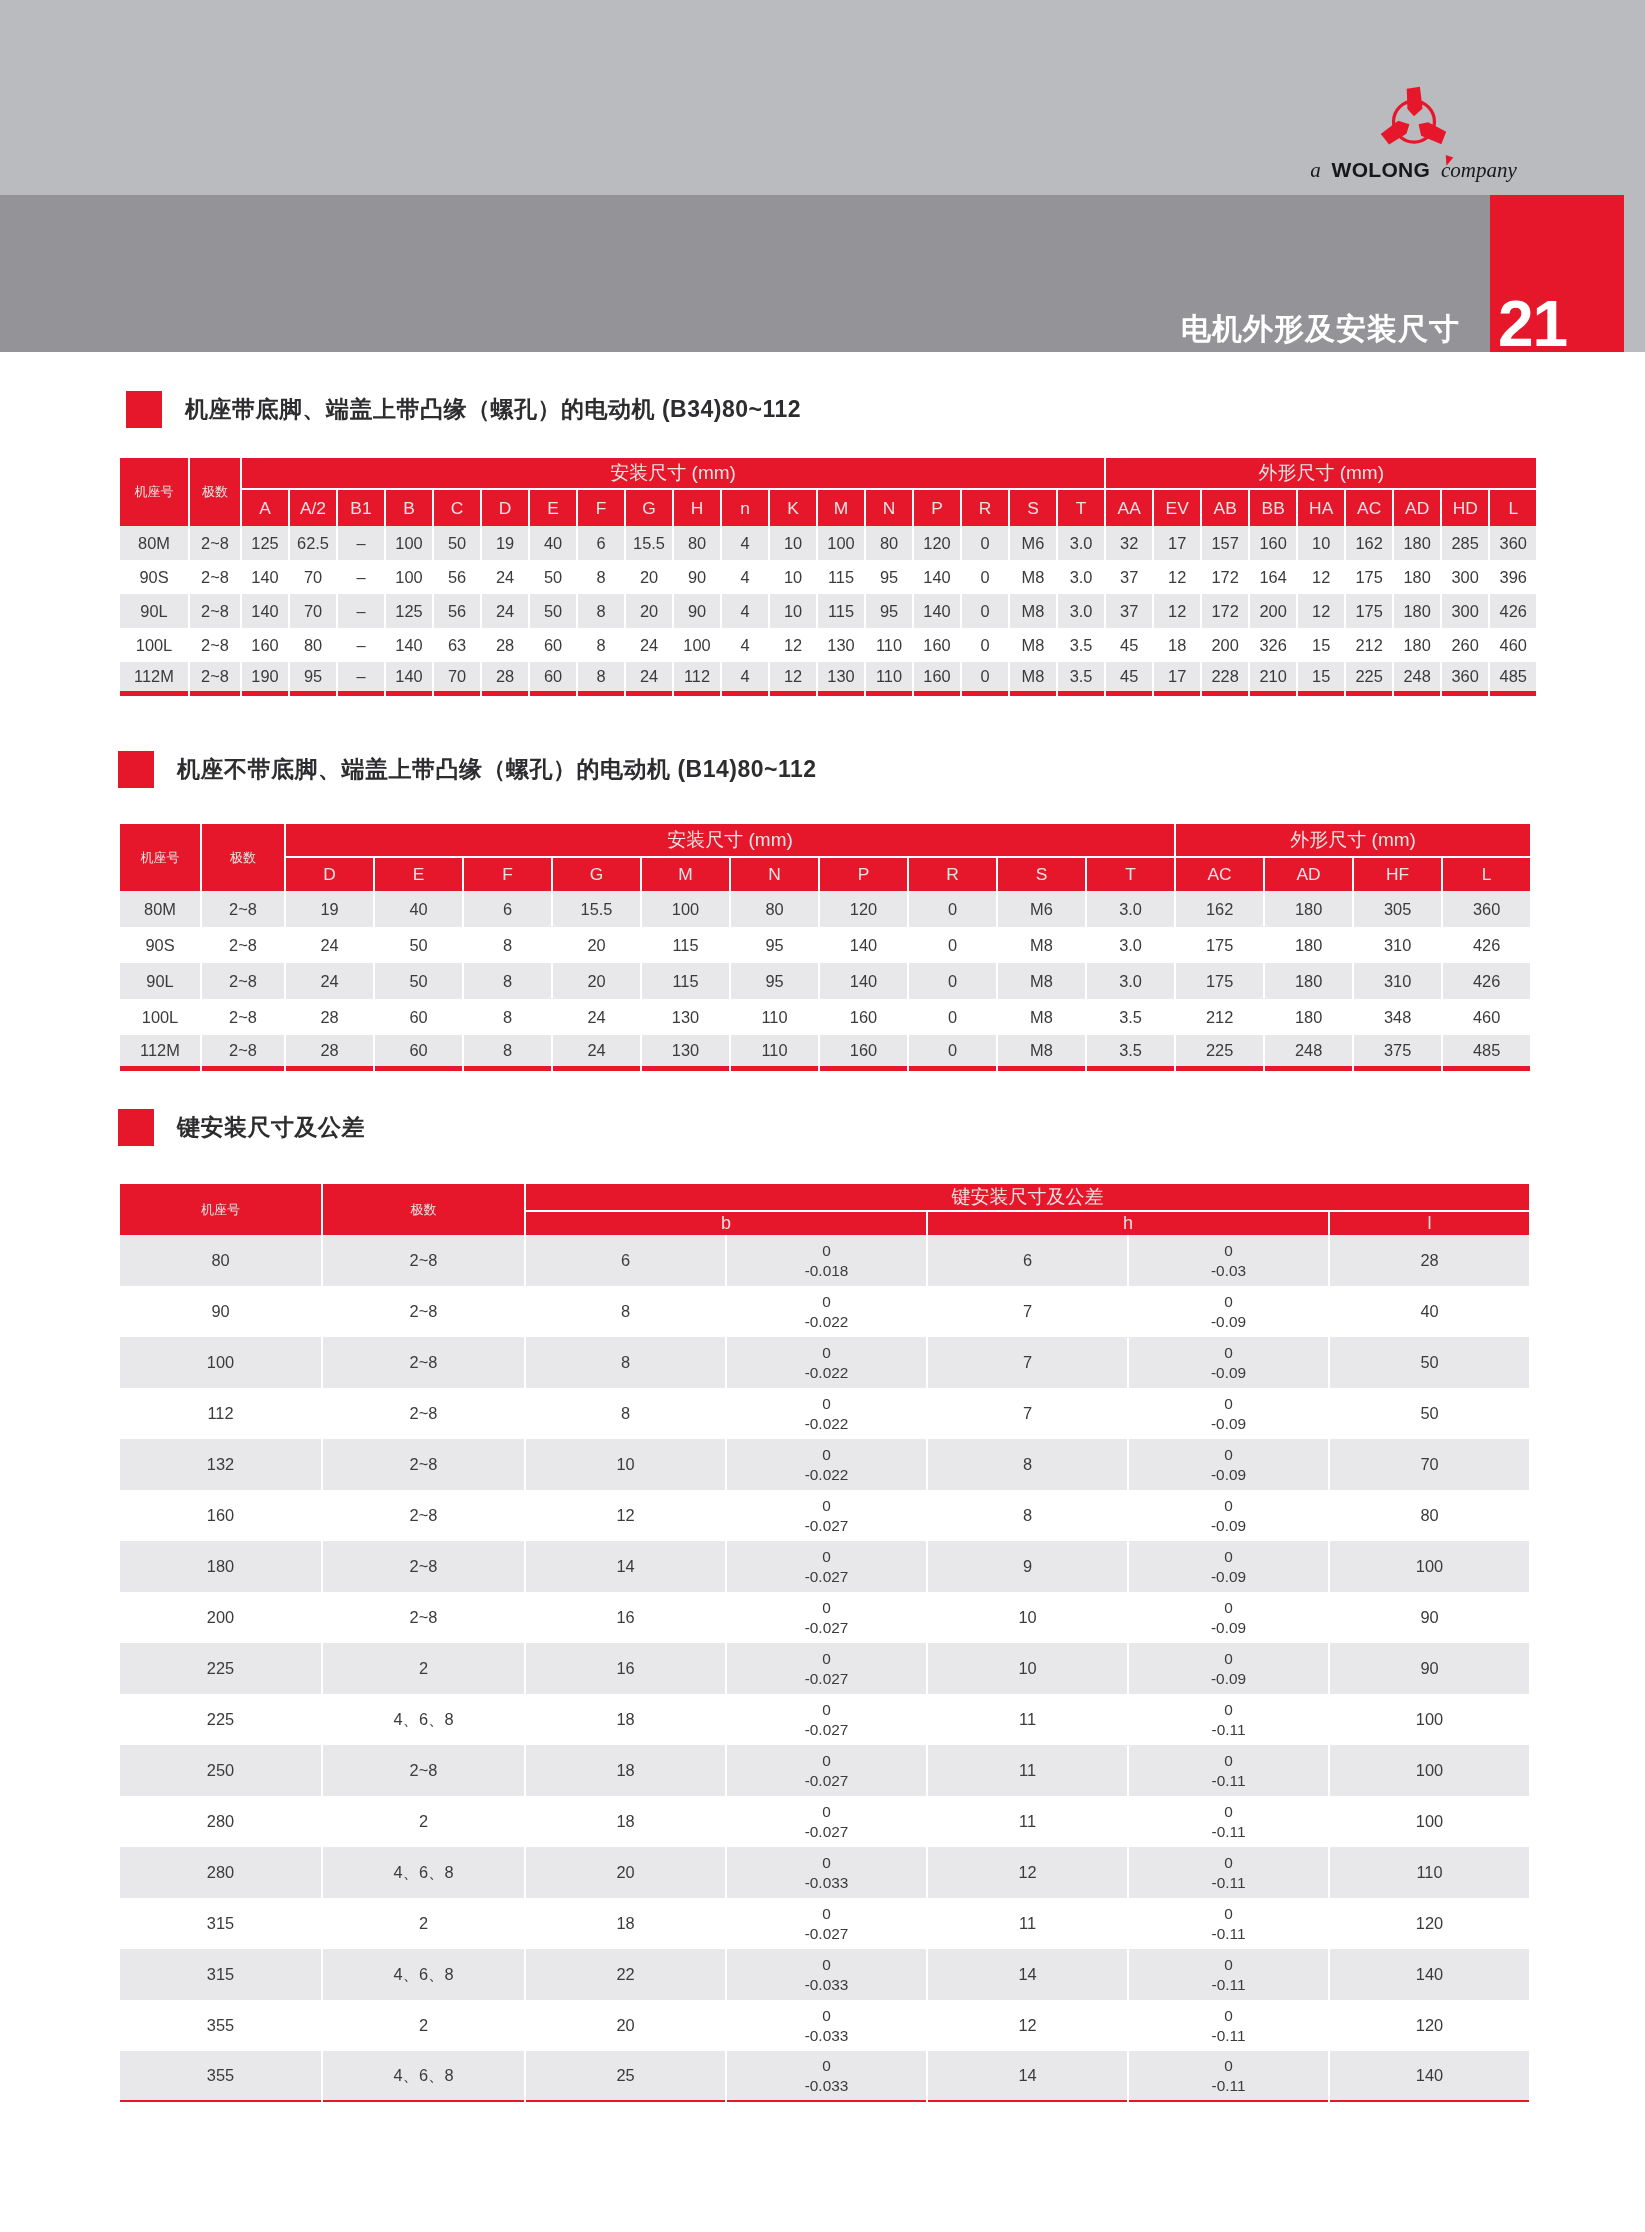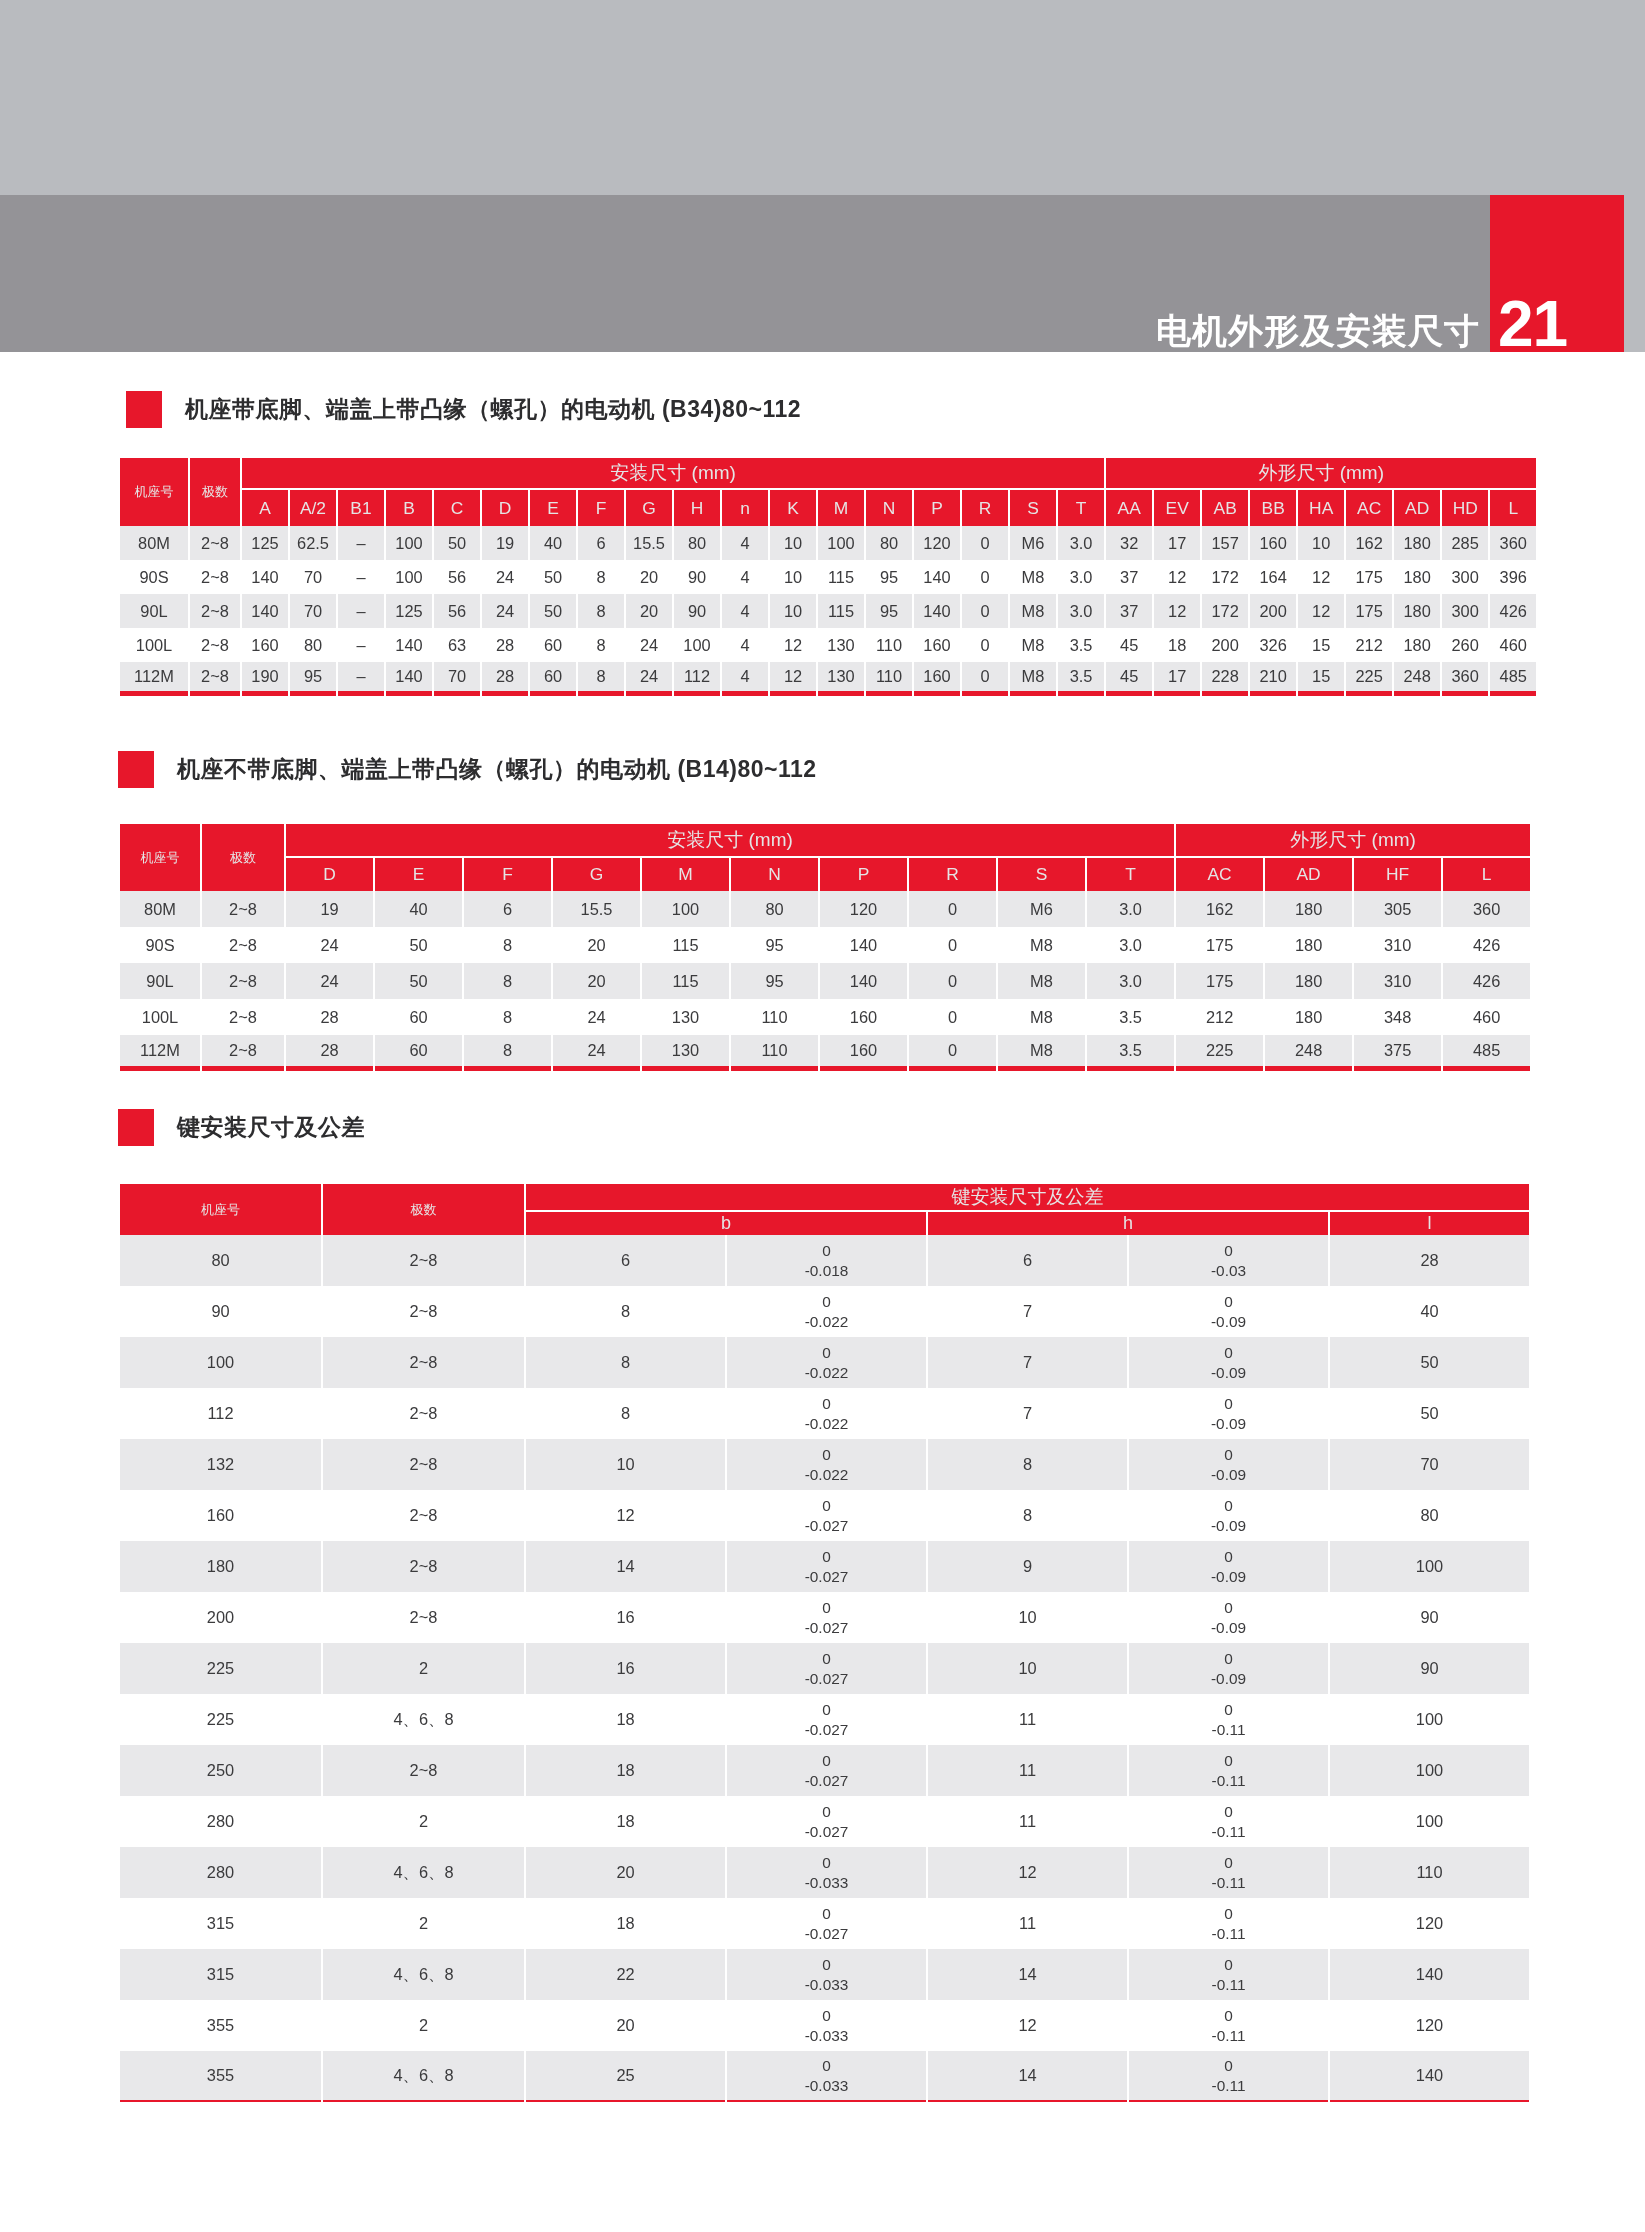--- a/index.html
+++ b/index.html
@@ -5,21 +5,21 @@
   html,body{margin:0;padding:0;background:#ffffff;}
   body{font-family:"Liberation Sans", sans-serif;}
   .page{position:relative;width:1646px;height:2233px;background:#ffffff;overflow:hidden;}
 
   
   .band-light{position:absolute;left:0;top:0;width:1646px;height:195px;background:#b9bbbf;}
   .band-light-ext{position:absolute;left:1617px;top:195px;width:29px;height:157px;background:#b9bbbf;}
   .band-dark{position:absolute;left:0;top:195px;width:1490px;height:157px;background:#949397;}
   .page-red-block{position:absolute;left:1490px;top:195px;width:134px;height:157px;background:#e7172b;}
   .page-num{position:absolute;left:8px;bottom:-4px;font-size:64px;font-weight:700;color:#fff;line-height:1;letter-spacing:-1px;}
-  .chapter-title{position:absolute;right:166px;top:312px;font-size:35px;font-weight:700;color:#ffffff;line-height:1.1;letter-spacing:1px;}
+  .chapter-title{position:absolute;right:186px;top:312px;font-size:30px;font-weight:700;color:#ffffff;line-height:1.1;letter-spacing:1px;}
 
   
   .logo{position:absolute;left:1304px;top:86px;width:219px;text-align:center;}
   .logo svg{display:inline-block;}
   .brand-row{position:relative;margin-top:2px;font-size:21px;color:#17181a;white-space:nowrap;}
   .brand-serif{font-family:"Liberation Serif", serif;font-style:italic;}
   .brand-name{font-weight:700;letter-spacing:0.3px;margin:0 5px;}
   .brand-accent{position:absolute;left:140px;top:-2px;width:0;height:0;
     border-left:4px solid transparent;border-right:4px solid transparent;
     border-top:10px solid #e7172b;transform:rotate(18deg);}
@@ -57,20 +57,36 @@
 </style>
 </head>
 <body>
 
 <div class="page">
 
   <div class="band-light"></div>
   <div class="band-dark"></div>
   <div class="band-light-ext"></div>
 
+  <div class="logo">
+    <svg width="66" height="66" viewBox="0 0 100 100">
+      <circle cx="50" cy="54" r="31" fill="none" stroke="#e7172b" stroke-width="5"></circle>
+      <g fill="#e7172b">
+        <path d="M39 4 L59 1 L63 34 L50 46 L40 35 Z"></path>
+        <path d="M39 4 L59 1 L63 34 L50 46 L40 35 Z" transform="rotate(120 50 54)"></path>
+        <path d="M39 4 L59 1 L63 34 L50 46 L40 35 Z" transform="rotate(240 50 54)"></path>
+      </g>
+    </svg>
+    <div class="brand-row">
+      <span class="brand-serif">a</span>
+      <span class="brand-name">WOLONG</span>
+      <span class="brand-serif">company</span>
+      <span class="brand-accent"></span>
+    </div>
+  </div>
 
   <div class="chapter-title">电机外形及安装尺寸</div>
   <div class="page-red-block">
     <span class="page-num">21</span>
   </div>
 
   <div class="section" id="sec1">
     <span class="bullet"></span>
     <span class="stitle">机座带底脚、端盖上带凸缘（螺孔）的电动机 (B34)80~112</span>
   </div>

